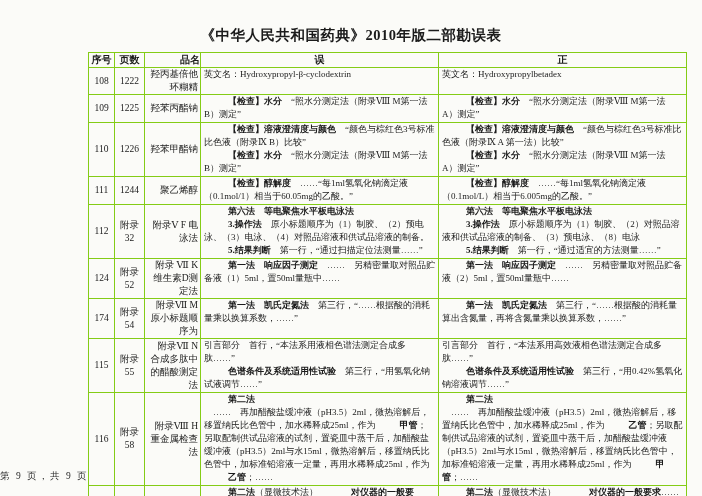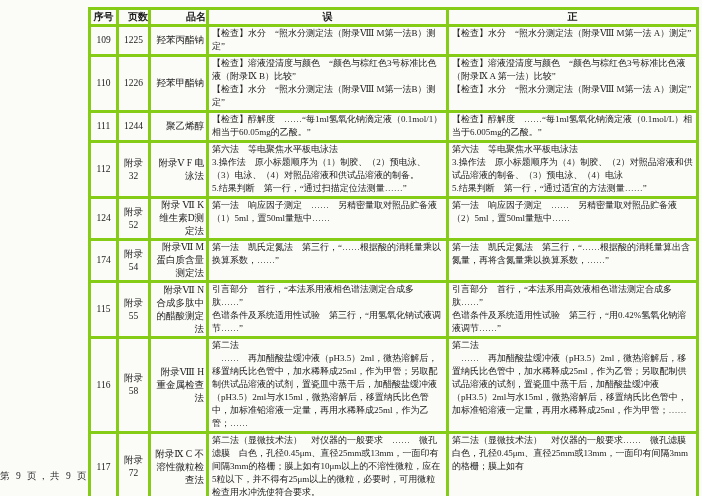--- a/index.html
+++ b/index.html
@@ -11,61 +11,73 @@
     box-shadow:0 0 4px rgba(0,0,0,.25);
   }
   .title {
     text-align:center; padding-top:26px; font-size:14.5px; font-weight:bold;
     letter-spacing:0.5px;
   }
   table.errata {
     border-collapse:collapse; table-layout:fixed;
     margin:7px 0 0 88px; width:593px;
   }
-  table.errata th, table.errata td { border:3px solid #84cc16; }
+  table.errata th, table.errata td { border:1px solid #84cc16; }
   table.errata { border:1.5px solid #1c1c1c; }
   th {
     font-size:10px; font-weight:bold; text-align:center;
     padding:1px 0; line-height:12px; background:#fbfbf8;
   }
   td { font-size:9px; line-height:13px; }
   .c-no    { width:25px; }
-  .c-page  { width:29px;text-align:right; }
+  .c-page  { width:29px; }
   .c-name  { width:55px;text-align:right; }
   .c-wrong { width:237px; }
   .c-right { width:247px; }
   td.c-no, td.c-page {
     text-align:center; vertical-align:middle; font-size:9.5px;
     white-space:pre-line; padding:0 1px;
   }
   td.c-name { vertical-align:middle; padding:0 2px; font-size:9.5px; }
   td.c-text { vertical-align:top; padding:0 3px 1px 3px; }
   .para { margin:0; }
-  .bold { font-weight:normal; }
+  .bold { font-weight:bold;margin-left:24px; }
   .footer {
     position:absolute; left:0; bottom:13px; width:100%;
     text-align:left; font-size:9.5px; letter-spacing:2px; color:#2a2a2a;
   }
 </style>
 </head>
 <body>
 
 <div class="page">
+  <div class="title">《中华人民共和国药典》2010年版二部勘误表</div>
 
   <table class="errata">
     <thead>
       <tr>
         <th class="c-no">序号</th>
         <th class="c-page">页数</th>
         <th class="c-name">品名</th>
         <th class="c-wrong">误</th>
         <th class="c-right">正</th>
       </tr>
     </thead>
     <tbody>
+        <tr>
+          <td class="c-no">108</td>
+          <td class="c-page">1222</td>
+          <td class="c-name">羟丙基倍他环糊精</td>
+          <td class="c-text c-wrong">
+            <div class="para"><span>英文名：Hydroxypropyl-β-cyclodextrin</span></div>
+          </td>
+          <td class="c-text c-right">
+            <div class="para"><span>英文名：Hydroxypropylbetadex</span></div>
+          </td>
+        </tr>
         <tr>
           <td class="c-no">109</td>
           <td class="c-page">1225</td>
           <td class="c-name">羟苯丙酯钠</td>
           <td class="c-text c-wrong">
             <div class="para"><span class="bold">【检查】水分</span><span>　“照水分测定法（附录Ⅷ M第一法B）测定”</span></div>
           </td>
           <td class="c-text c-right">
             <div class="para"><span class="bold">【检查】水分</span><span>　“照水分测定法（附录Ⅷ M第一法 A）测定”</span></div>
           </td>
@@ -99,41 +111,41 @@
           <td class="c-page">附录
 32</td>
           <td class="c-name">附录Ⅴ F 电泳法</td>
           <td class="c-text c-wrong">
             <div class="para"><span class="bold">第六法　等电聚焦水平板电泳法</span></div>
             <div class="para"><span class="bold">3.操作法</span><span>　原小标题顺序为（1）制胶、（2）预电泳、（3）电泳、（4）对照品溶液和供试品溶液的制备。</span></div>
             <div class="para"><span class="bold">5.结果判断</span><span>　第一行，“通过扫描定位法测量……”</span></div>
           </td>
           <td class="c-text c-right">
             <div class="para"><span class="bold">第六法　等电聚焦水平板电泳法</span></div>
-            <div class="para"><span class="bold">3.操作法</span><span>　原小标题顺序为（4）制胶、（2）对照品溶液和供试品溶液的制备、（3）预电泳、（4）电泳</span></div>
+            <div class="para"><span class="bold">3.操作法</span><span>　原小标题顺序为（1）制胶、（2）对照品溶液和供试品溶液的制备、（3）预电泳、（8）电泳</span></div>
             <div class="para"><span class="bold">5.结果判断</span><span>　第一行，“通过适宜的方法测量……”</span></div>
           </td>
         </tr>
         <tr>
           <td class="c-no">124</td>
           <td class="c-page">附录
 52</td>
           <td class="c-name">附录 Ⅶ K 维生素D测定法</td>
           <td class="c-text c-wrong">
             <div class="para"><span class="bold">第一法　响应因子测定</span><span>　……　另精密量取对照品贮备液（1）5ml，置50ml量瓶中……</span></div>
           </td>
           <td class="c-text c-right">
             <div class="para"><span class="bold">第一法　响应因子测定</span><span>　……　另精密量取对照品贮备液（2）5ml，置50ml量瓶中……</span></div>
           </td>
         </tr>
         <tr>
           <td class="c-no">174</td>
           <td class="c-page">附录
 54</td>
-          <td class="c-name">附录Ⅶ M 蛋白质含量测定法</td>
+          <td class="c-name">附录Ⅶ M 原小标题顺序为</td>
           <td class="c-text c-wrong">
             <div class="para"><span class="bold">第一法　凯氏定氮法</span><span>　第三行，“……根据酸的消耗量乘以换算系数，……”</span></div>
           </td>
           <td class="c-text c-right">
             <div class="para"><span class="bold">第一法　凯氏定氮法</span><span>　第三行，“……根据酸的消耗量算出含氮量，再将含氮量乘以换算系数，……”</span></div>
           </td>
         </tr>
         <tr>
           <td class="c-no">115</td>
           <td class="c-page">附录

